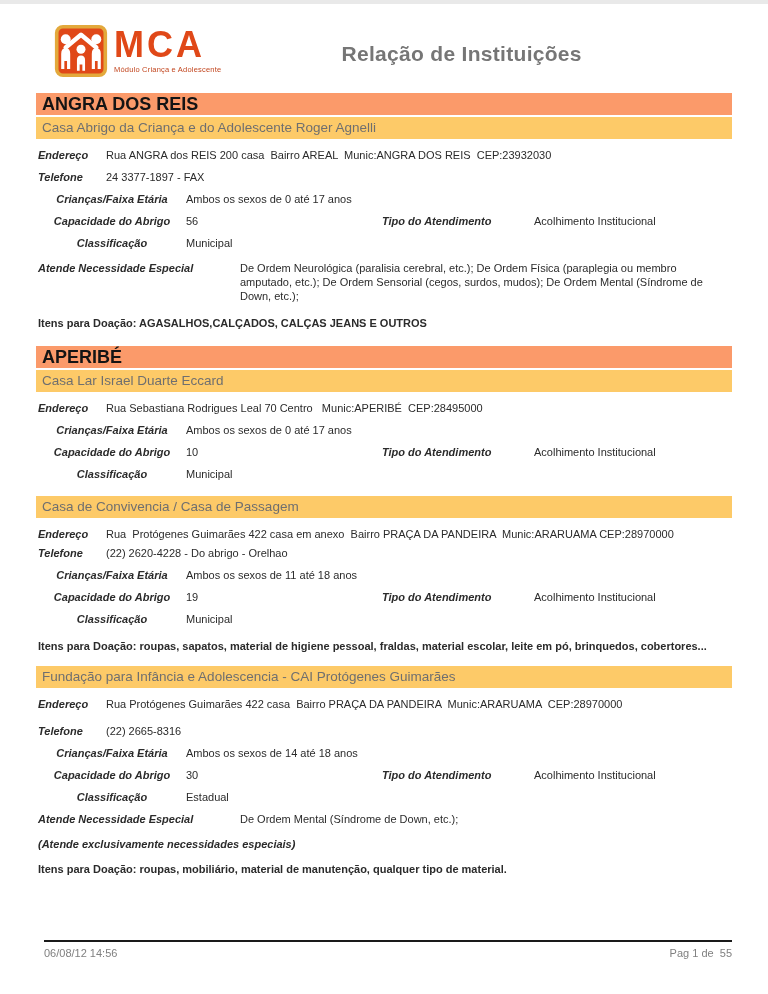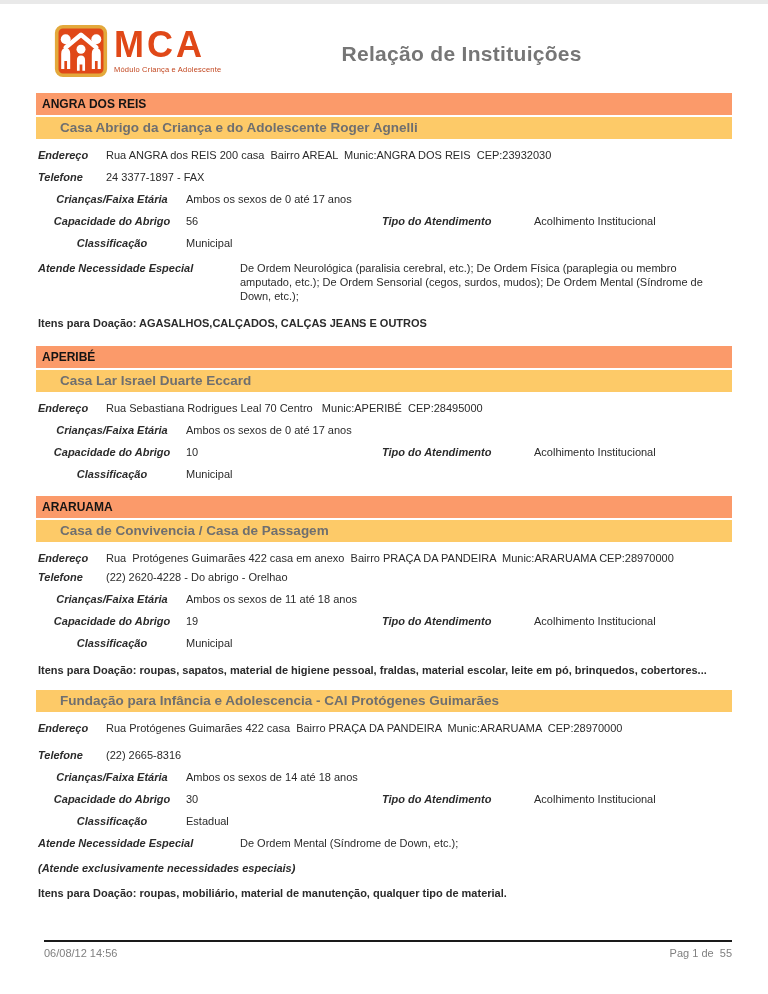--- a/index.html
+++ b/index.html
@@ -31,25 +31,25 @@
   .logo-subtitle{font-size:7.5px;color:#C2461F;margin-top:3px;letter-spacing:.2px;}
   .page-title{
     flex:1;text-align:center;font-size:21px;font-weight:bold;
     color:var(--title-gray);margin-top:18px;padding-right:30px;letter-spacing:.3px;
   }
   
   .content{padding:0 36px;}
   .section{margin-top:15px;}
   .mun-bar{
     background:var(--municipality-bar);color:#141414;font-weight:bold;
-    font-size:12px;padding:4px 6px 4px 6px;line-height:14px;
+    font-size:18px;padding:4px 6px 4px 6px;line-height:14px;
   }
   .inst-bar{
-    background:var(--institution-bar);color:var(--inst-text);font-weight:bold;
-    font-size:13.5px;padding:3px 6px 4px 24px;line-height:15px;margin-top:2px;
+    background:var(--institution-bar);color:var(--inst-text);font-weight:normal;
+    font-size:13.5px;padding:3px 6px 4px 6px;line-height:15px;margin-top:2px;
     margin-bottom:9px;white-space:nowrap;overflow:hidden;
   }
   .inst + .inst .inst-bar{margin-top:12px;}
   .row{display:flex;margin:0 2px 8px 2px;font-size:11px;line-height:14px;}
   .lbl{font-weight:bold;font-style:italic;flex:0 0 auto;}
   .w-end{width:68px;}
   .w-mid{width:148px;text-align:center;}
   .w-capval{width:110px;flex:0 0 auto;}
   .w-tipo{width:152px;}
   .w-nec{width:202px;}
@@ -151,21 +151,20 @@
           <span class="val">Acolhimento Institucional</span>
         </div>
         <div class="row">
           <span class="lbl w-mid">Classificação</span>
           <span class="val">Municipal</span>
         </div>
       </div>
     </div>
 
     <div class="section">
-      <div class="mun-bar">ARARUAMA</div>
 
       <div class="inst">
         <div class="inst-bar">Casa de Convivencia / Casa de Passagem</div>
         <div class="row" style="margin-bottom:5px;">
           <span class="lbl w-end">Endereço</span>
           <span class="val">Rua  Protógenes Guimarães 422 casa em anexo  Bairro PRAÇA DA PANDEIRA  Munic:ARARUAMA CEP:28970000</span>
         </div>
         <div class="row">
           <span class="lbl w-end">Telefone</span>
           <span class="val">(22) 2620-4228 - Do abrigo - Orelhao</span>

